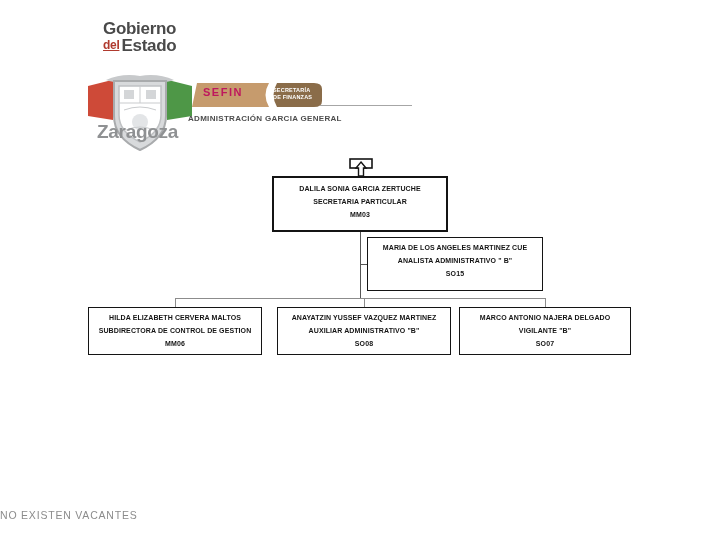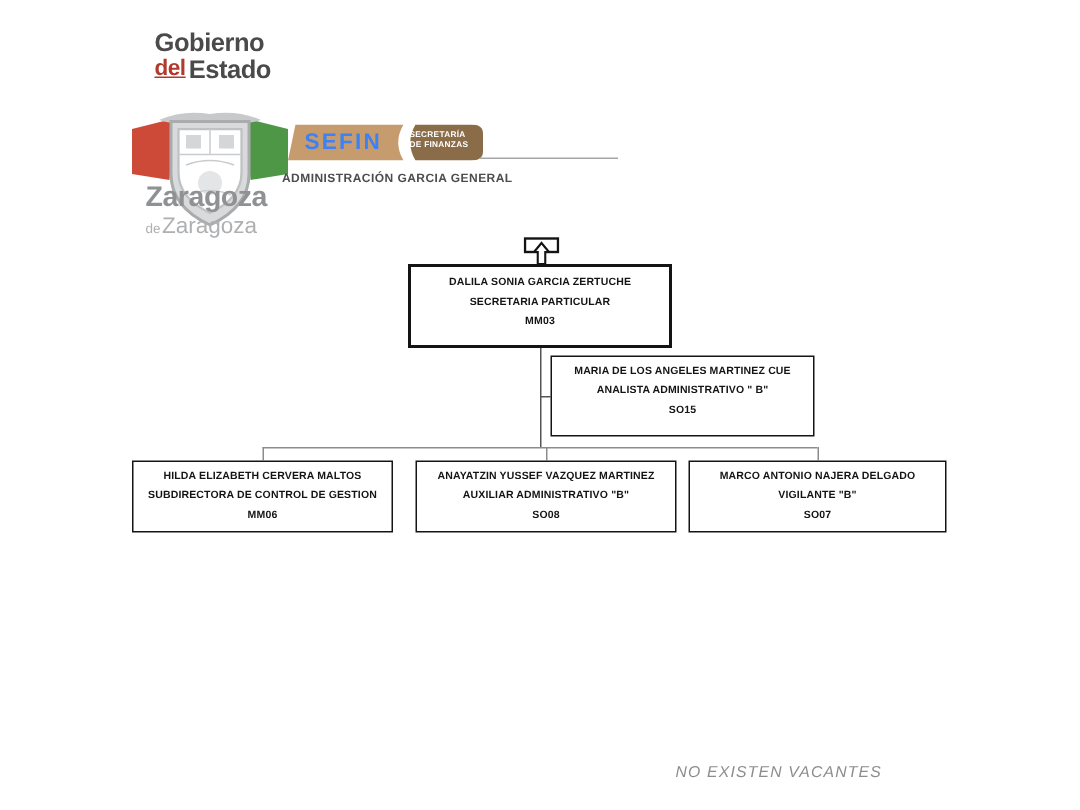--- a/index.html
+++ b/index.html
@@ -4,41 +4,41 @@
 <style>
   html,body{margin:0;padding:0;background:#fff;}
   #canvas{position:relative;width:720px;height:540px;background:#ffffff;overflow:hidden;
           font-family:"Liberation Sans", sans-serif;}
   .abs{position:absolute;}
 
   
   .gob-block{left:103px;top:20px;width:112px;color:#4a4a4a;line-height:17px;}
   .gob-line1{font-size:17px;font-weight:bold;letter-spacing:-0.3px;}
   .gob-line2{font-size:17px;font-weight:bold;letter-spacing:-0.3px;}
-  .gob-del{font-size:15px;font-weight:bold;color:#b03a2e;text-decoration:underline;margin-right:2px;vertical-align:2px;}
+  .gob-del{font-size:12px;font-weight:bold;color:#b03a2e;text-decoration:underline;margin-right:2px;vertical-align:2px;}
   .coahuila{left:97px;top:122px;width:120px;color:#8f9193;font-size:19px;font-weight:bold;line-height:20px;letter-spacing:-0.3px;}
   .zaragoza{left:97px;top:142px;width:130px;color:#aeb0b2;font-size:15px;line-height:17px;}
   .zaragoza .de-sm{font-size:9px;margin-right:1px;}
-  .sefin-text{left:203px;top:86px;width:62px;color:#3b82f6;font-size:15px;font-weight:bold;letter-spacing:1.5px;}
+  .sefin-text{left:203px;top:86px;width:62px;color:#be185d;font-size:11px;font-weight:bold;letter-spacing:1.5px;}
   .secretaria-text{left:273px;top:87px;color:#ffffff;font-size:5.5px;font-weight:bold;line-height:7px;letter-spacing:0.2px;}
   .admin-text{left:188px;top:114px;width:200px;color:#4d4d4d;font-size:8px;font-weight:bold;letter-spacing:0.3px;}
   .header-rule{left:320px;top:105px;width:92px;height:1px;background:#a6a6a6;}
 
   
   .node{background:#ffffff;border:1.5px solid #141414;box-sizing:border-box;
         display:flex;flex-direction:column;align-items:center;padding-top:3px;}
   .node .line{font-size:7px;font-weight:bold;line-height:13px;color:#141414;
               letter-spacing:0.1px;white-space:nowrap;}
   .node-top{border-width:2.5px;padding-top:4px;}
   .conn{background:#555555;}
   .conn-light{background:#8c8c8c;}
 
   
-  .footer-note{left:0;top:509px;width:588px;text-align:right;color:#8c8c8c;
-               font-size:10.5px;letter-spacing:0.8px;font-style:italic;}
+  .footer-note{left:0;top:509px;width:588px;text-align:left;color:#8c8c8c;
+               font-size:10.5px;letter-spacing:0.8px;}
 </style>
 </head>
 <body>
 
 <div id="canvas">
 
   <div class="abs gob-block">
     <div class="gob-line1">Gobierno</div>
     <div class="gob-line2"><span class="gob-del">del</span><span>Estado</span></div>
   </div>
@@ -64,21 +64,20 @@
   </svg>
   <div class="abs sefin-text">SEFIN</div>
   <div class="abs secretaria-text">
     <div>SECRETARÍA</div>
     <div>DE FINANZAS</div>
   </div>
   <div class="abs header-rule"></div>
   <div class="abs admin-text">ADMINISTRACIÓN GARCIA GENERAL</div>
 
   <div class="abs coahuila">Zaragoza</div>
-  <div class="abs zaragoza"><span class="de-sm">de</span><span>Zaragoza</span></div>
 
   <svg class="abs" style="left:349px;top:158px;" width="24" height="20" viewBox="0 0 24 20">
     <rect x="1" y="1" width="22" height="9" fill="#ffffff" stroke="#141414" stroke-width="1.6"></rect>
     <polygon points="12,4 17,10 14.5,10 14.5,18 9.5,18 9.5,10 7,10" fill="#ffffff" stroke="#141414" stroke-width="1.4"></polygon>
   </svg>
 
   <div class="abs conn" style="left:360px;top:232px;width:1px;height:66px;"></div>
   <div class="abs conn" style="left:360px;top:264px;width:8px;height:1px;"></div>
   <div class="abs conn-light" style="left:175px;top:298px;width:370px;height:1px;"></div>
   <div class="abs conn-light" style="left:175px;top:298px;width:1px;height:9px;"></div>

